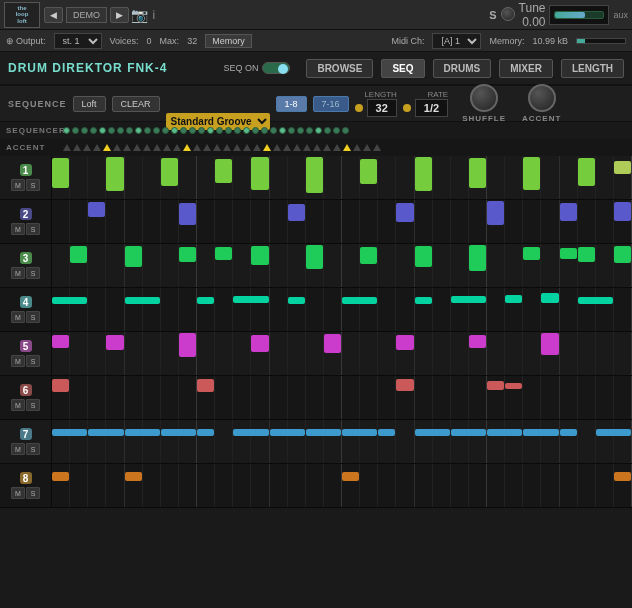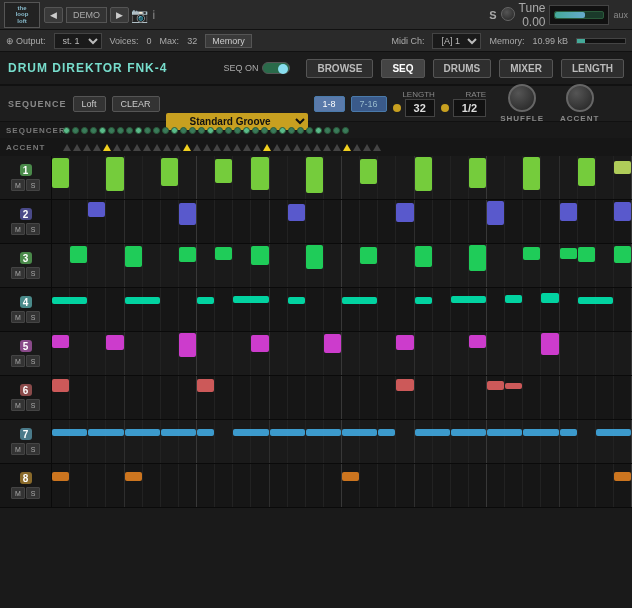--- a/index.html
+++ b/index.html
@@ -197,21 +197,21 @@
       font-size: 9px;
       padding: 2px 8px;
       cursor: pointer;
       border-radius: 2px;
     }
     .groove-select {
       background: #c8a020;
       border: none;
       color: #111;
       font-size: 10px;
-      padding: 2px 20px;
+      padding: 2px 1px;
       font-weight: bold;
       border-radius: 2px;
       min-width: 100px;
       cursor: pointer;
       margin-top: 36px;
     }
     .range-btn {
       background: #3a5a8a;
       border: 1px solid #4a7aaa;
       color: #9bc;

